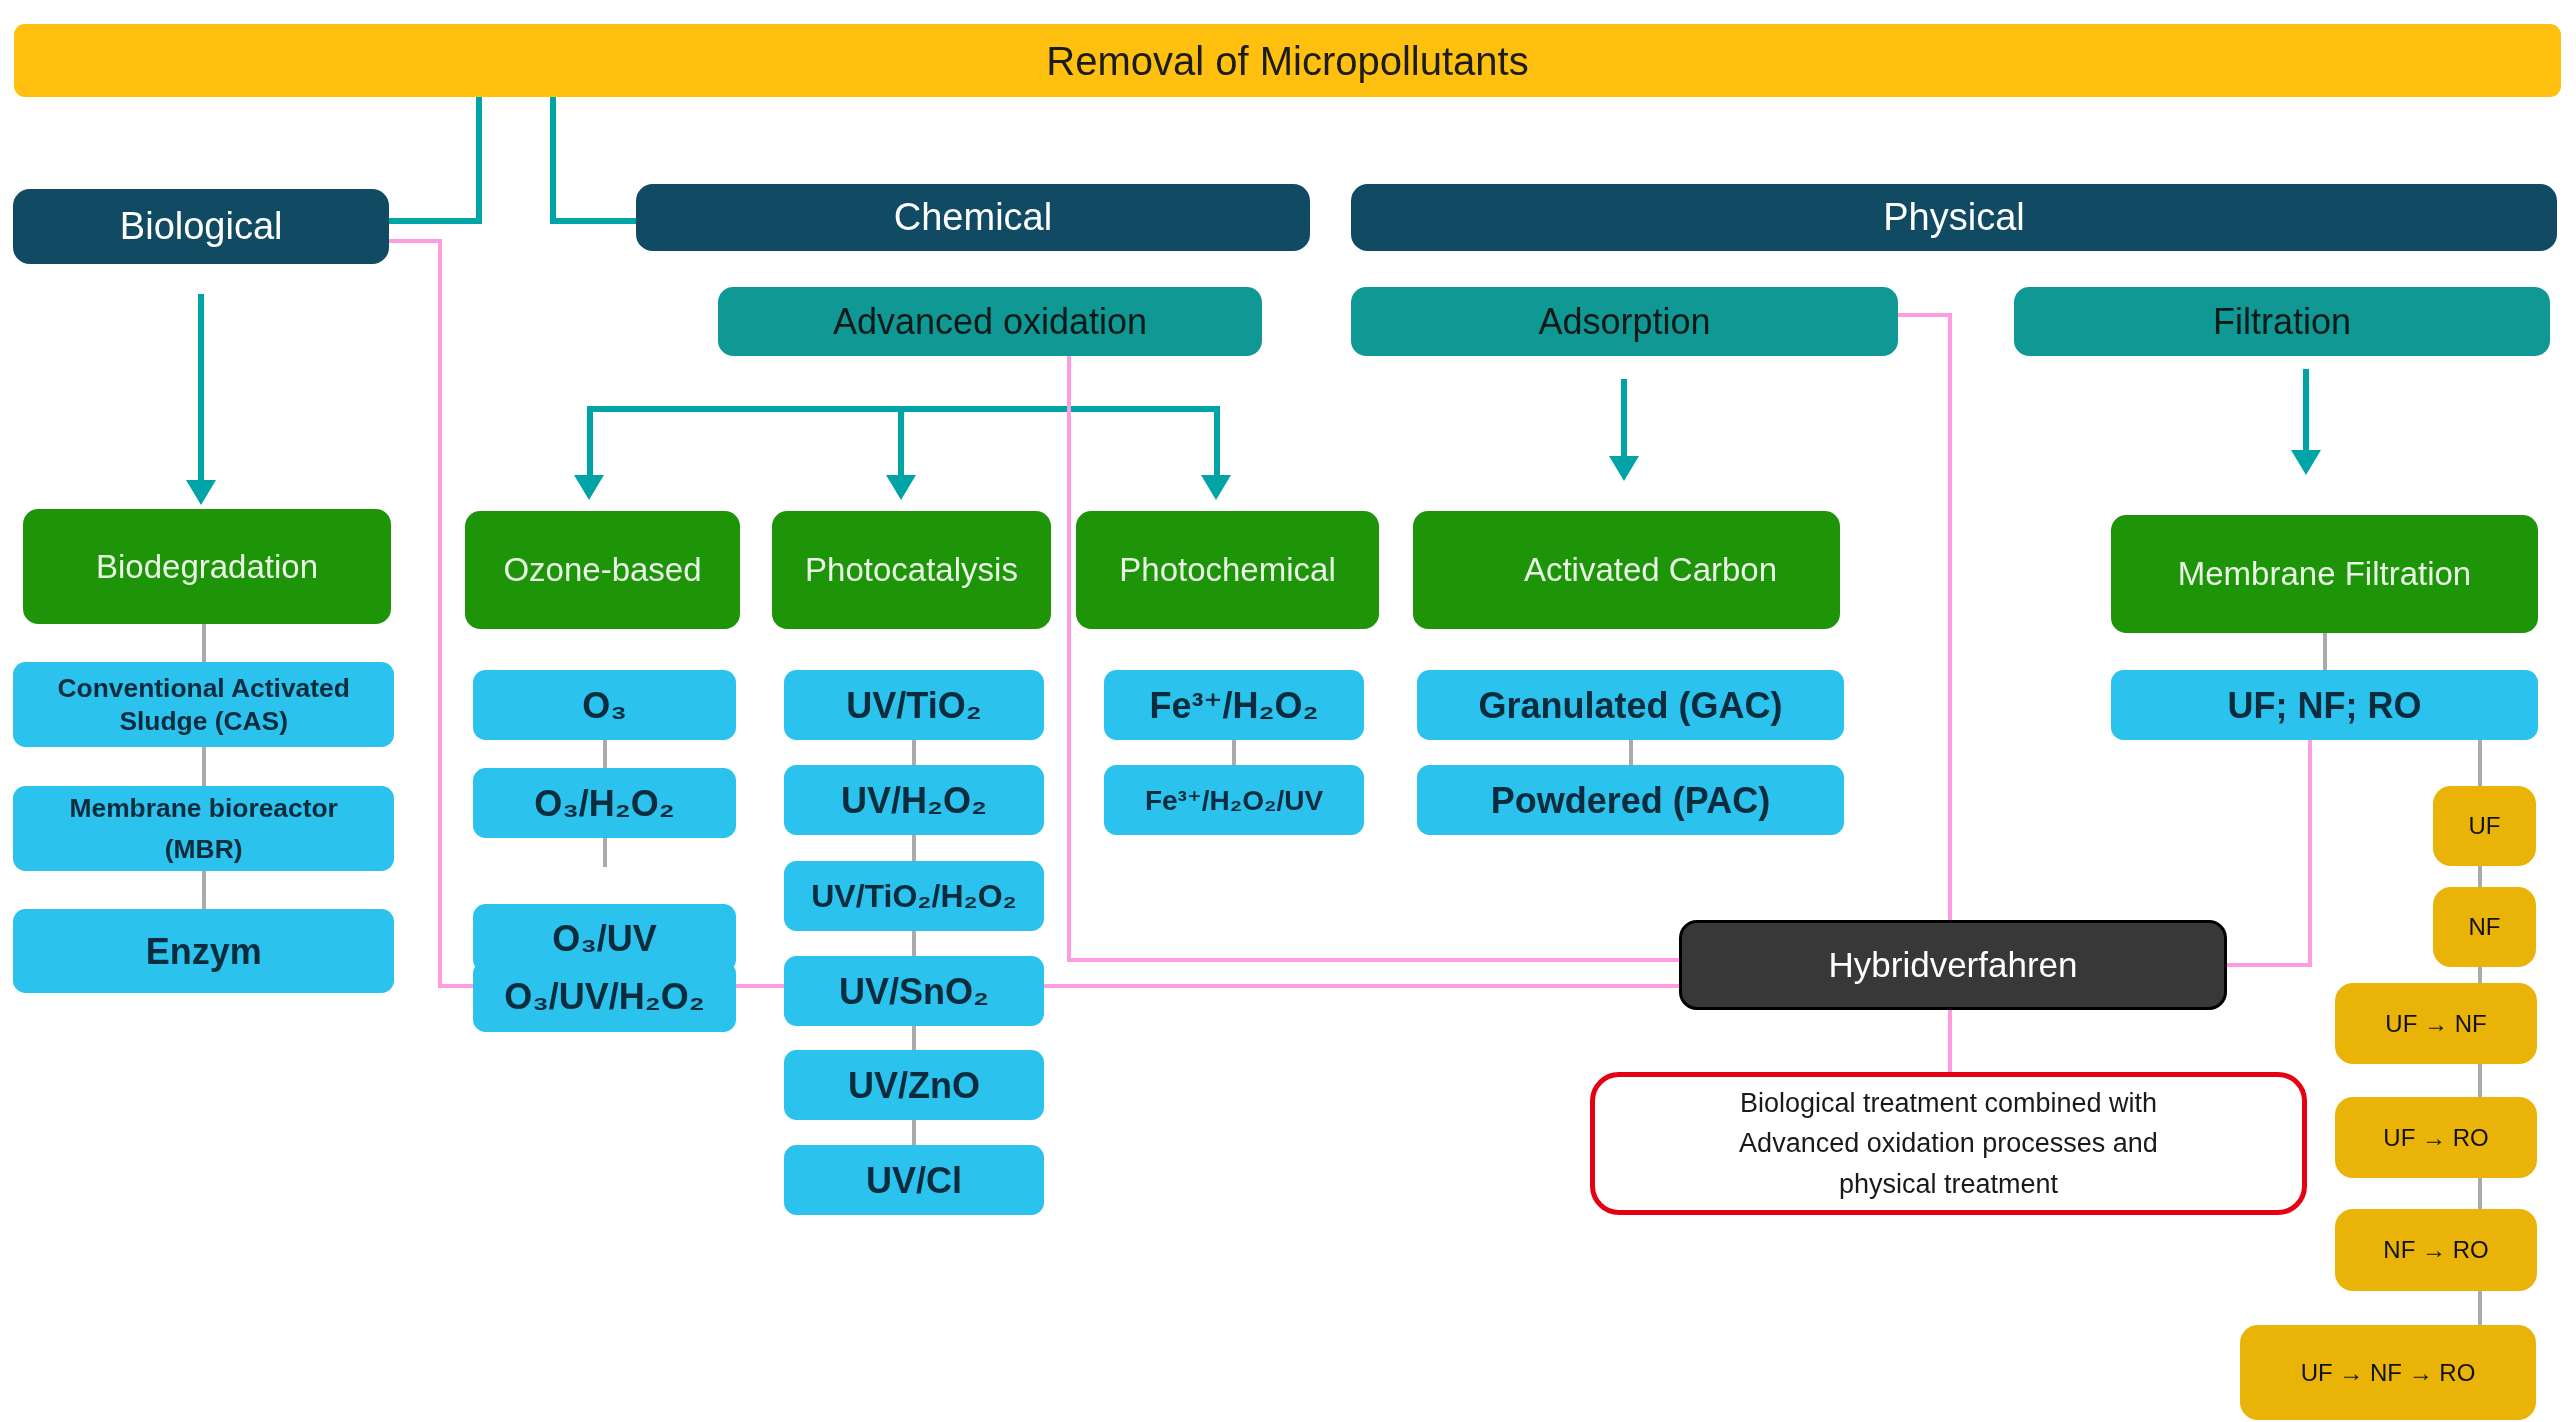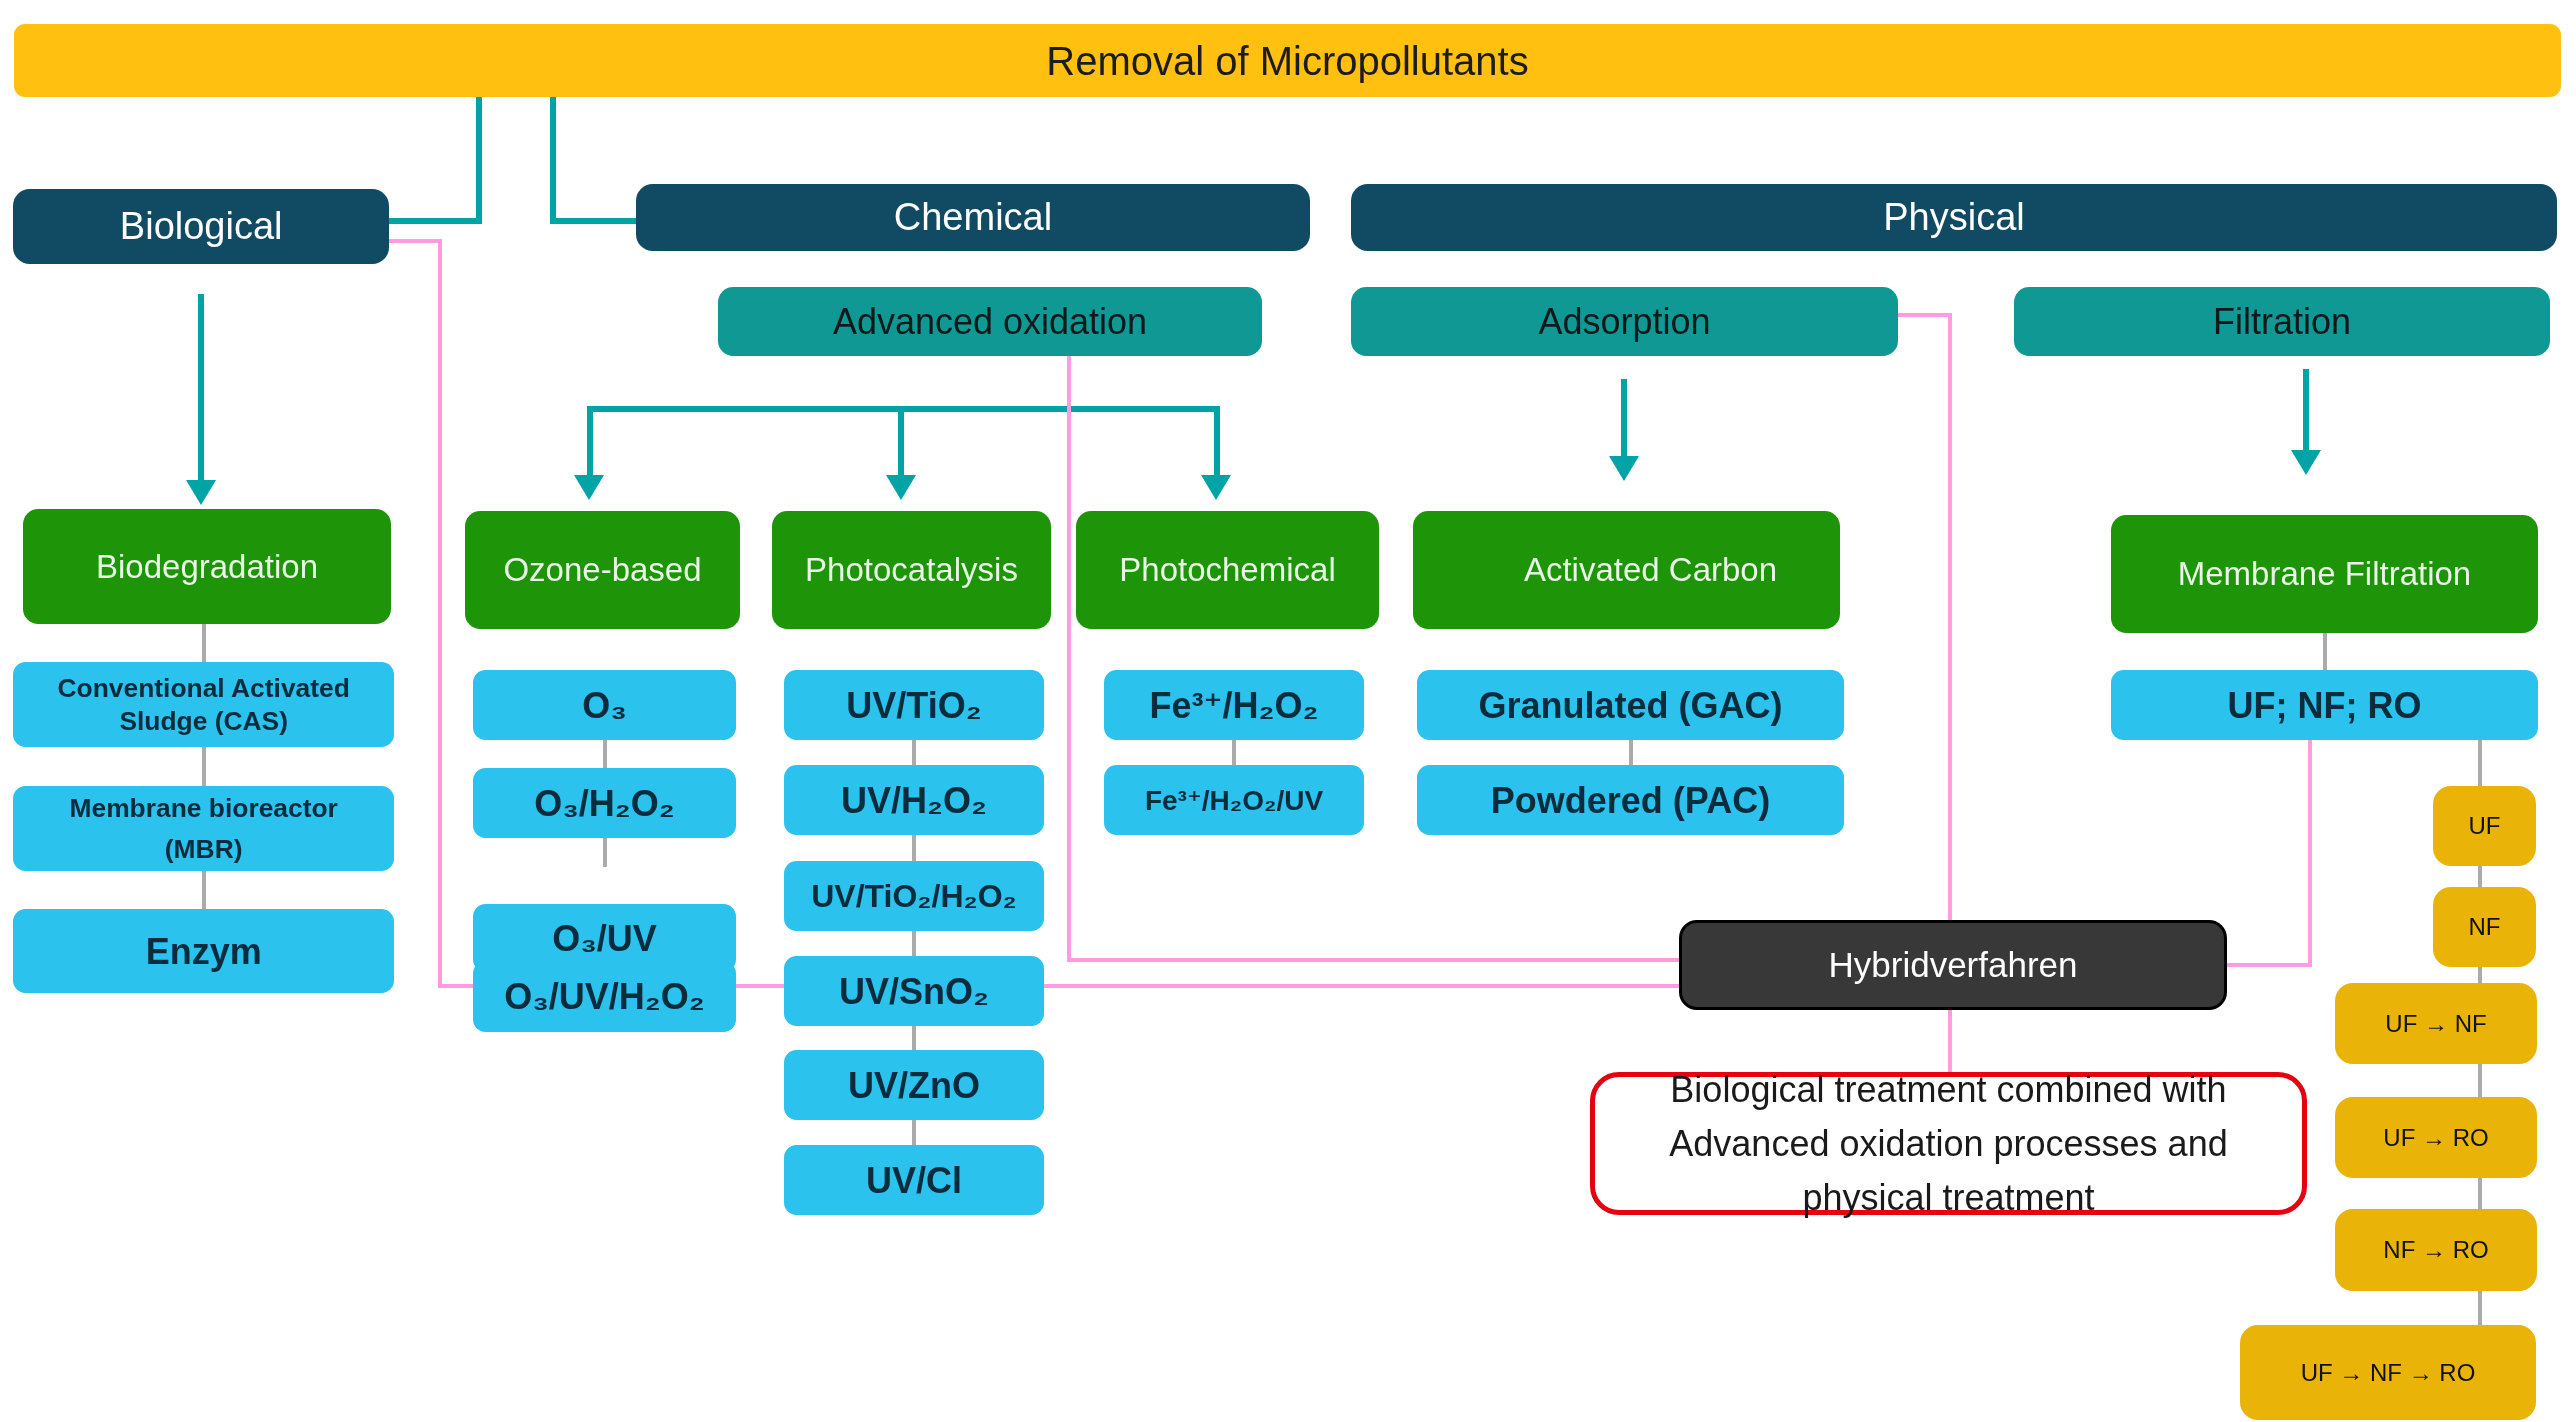--- a/index.html
+++ b/index.html
@@ -8,21 +8,21 @@
   .box{position:absolute;box-sizing:border-box;display:flex;align-items:center;justify-content:center;
        text-align:center;z-index:3;line-height:1.25;}
   .pre{white-space:pre-line;}
   .title{background:#FFC010;color:#1c1c1c;border-radius:11px;font-size:40px;}
   .branch{background:#114A63;color:#ffffff;border-radius:16.7px;font-size:38px;}
   .subbranch{background:#0F9894;color:#0d1a1a;border-radius:15.3px;font-size:36px;}
   .group{background:#1E9409;color:#e9f6e6;border-radius:15.3px;font-size:33px;}
   .item{background:#2BC2EE;color:#0b2c3d;border-radius:12.5px;font-size:36px;font-weight:bold;}
   .seq{background:#eab308;color:#111111;border-radius:18px;font-size:24px;}
   .hybrid{background:#383838;color:#ffffff;border:3.5px solid #000000;border-radius:18px;font-size:35px;}
-  .note{background:#ffffff;color:#1a1a1a;border:5.6px solid #E60012;border-radius:29px;font-size:36px;line-height:1.5;}
+  .note{background:#ffffff;color:#1a1a1a;border:5.6px solid #E60012;border-radius:29px;font-size:27px;line-height:1.5;}
   .lt{position:absolute;background:#00A3A6;z-index:1;}
   .lp{position:absolute;background:#FF9BE0;z-index:1;}
   .lg{position:absolute;background:#ABABAB;z-index:1;width:3.5px;}
   .head{position:absolute;width:0;height:0;z-index:2;
         border-left:15.3px solid transparent;border-right:15.3px solid transparent;border-top:25px solid #00A3A6;}
 </style>
 </head>
 <body>
 
 <div id="stage">

